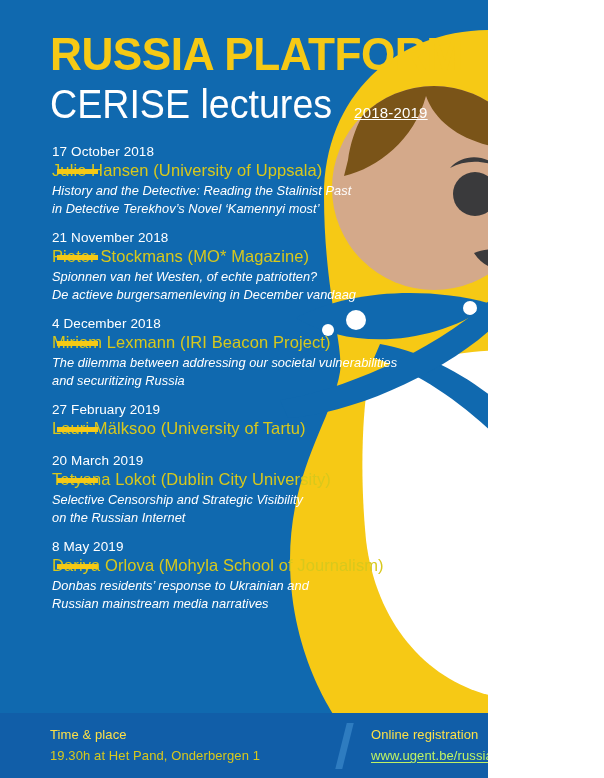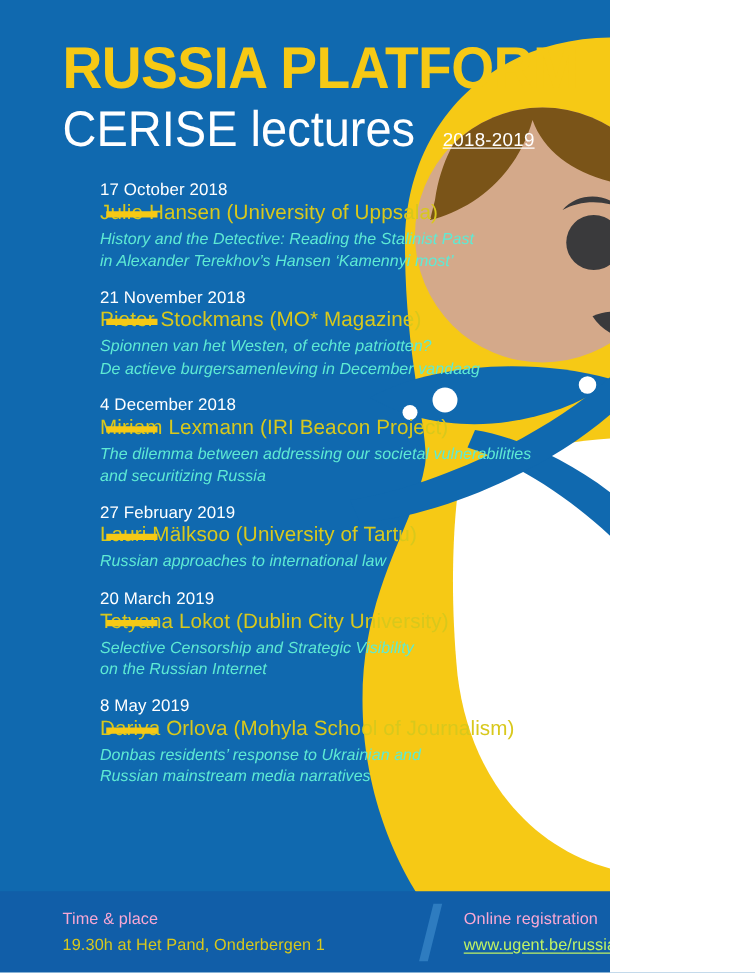--- a/index.html
+++ b/index.html
@@ -70,21 +70,20 @@
     letter-spacing: 0.2px;
     text-decoration: underline;
   }
 
   
   .lectures {
     position: absolute;
     left: 0;
     top: 143px;
     width: 420px;
-    margin-left: 28px;
   }
   .lecture {
     position: relative;
     padding-left: 52px;
     margin-bottom: 12px;
   }
   .lecture-date {
     font-family: "Liberation Sans Narrow", "Liberation Sans", sans-serif;
     font-size: 13.5px;
     line-height: 17px;
@@ -109,21 +108,21 @@
     line-height: 21px;
     color: #D8C81C;
     white-space: nowrap;
     letter-spacing: 0.1px;
   }
   .lecture-desc {
     font-family: "Liberation Sans Narrow", "Liberation Sans", sans-serif;
     font-style: italic;
     font-size: 12.8px;
     line-height: 16.5px;
-    color: #5eead4;
+    color: #ffffff;
     margin-top: 1px;
     letter-spacing: 0.05px;
   }
 
   
   .footer {
     position: absolute;
     left: 0;
     bottom: 0;
     width: 604px;
@@ -137,21 +136,21 @@
   .footer-block {
     position: absolute;
     top: 14px;
   }
   .footer-left  { left: 50px; }
   .footer-right { left: 371px; }
   .footer-label {
     font-family: "Liberation Sans Narrow", "Liberation Sans", sans-serif;
     font-size: 13px;
     line-height: 16px;
-    color: #f9a8d4;
+    color: #fde047;
     letter-spacing: 0.1px;
   }
   .footer-value {
     font-family: "Liberation Sans Narrow", "Liberation Sans", sans-serif;
     font-size: 13px;
     line-height: 25px;
     color: #D8C81C;
     white-space: nowrap;
     letter-spacing: 0.1px;
   }
@@ -238,21 +237,21 @@
 
   <div class="lectures">
 
     <div class="lecture">
       <div class="lecture-date">17 October 2018</div>
       <div class="lecture-speaker-row">
         <span class="rule"></span>
         <span class="lecture-speaker">Julie Hansen (University of Uppsala)</span>
       </div>
       <div class="lecture-desc">History and the Detective: Reading the Stalinist Past</div>
-      <div class="lecture-desc">in Alexander Terekhov’s Hansen ‘Kamennyi most’</div>
+      <div class="lecture-desc">in Detective Terekhov’s Novel ‘Kamennyi most’</div>
     </div>
 
     <div class="lecture">
       <div class="lecture-date">21 November 2018</div>
       <div class="lecture-speaker-row">
         <span class="rule"></span>
         <span class="lecture-speaker">Pieter Stockmans (MO* Magazine)</span>
       </div>
       <div class="lecture-desc">Spionnen van het Westen, of echte patriotten?</div>
       <div class="lecture-desc">De actieve burgersamenleving in December vandaag</div>
@@ -267,21 +266,20 @@
       <div class="lecture-desc">The dilemma between addressing our societal vulnerabilities</div>
       <div class="lecture-desc">and securitizing Russia</div>
     </div>
 
     <div class="lecture">
       <div class="lecture-date">27 February 2019</div>
       <div class="lecture-speaker-row">
         <span class="rule"></span>
         <span class="lecture-speaker">Lauri Mälksoo (University of Tartu)</span>
       </div>
-      <div class="lecture-desc">Russian approaches to international law</div>
     </div>
 
     <div class="lecture">
       <div class="lecture-date">20 March 2019</div>
       <div class="lecture-speaker-row">
         <span class="rule"></span>
         <span class="lecture-speaker">Tetyana Lokot (Dublin City University)</span>
       </div>
       <div class="lecture-desc">Selective Censorship and Strategic Visibility</div>
       <div class="lecture-desc">on the Russian Internet</div>

